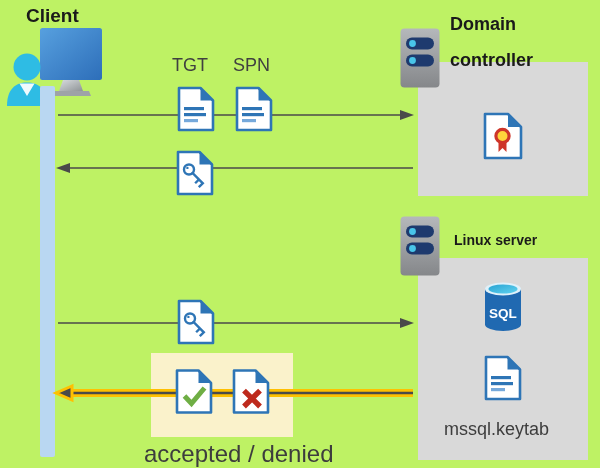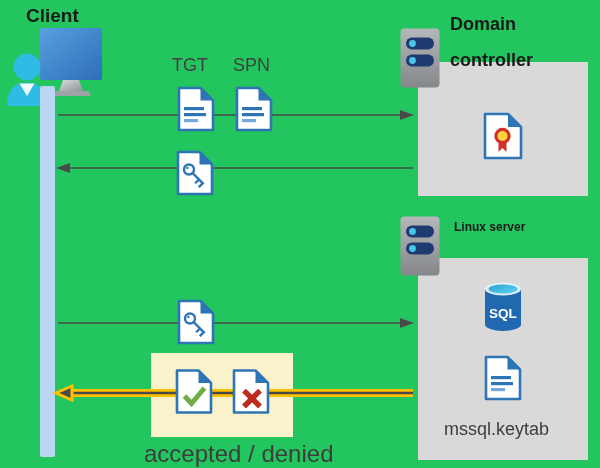--- a/index.html
+++ b/index.html
@@ -1,18 +1,18 @@
 <!DOCTYPE html>
 <html style="--doc-blue: #2E75B6; --doc-line-light: #76A9DB; --person-cyan: #2EBCE4; --pill-navy: #1E3A6E; --dot-cyan: #49C5E9; --box-gray: #D9D9D9; --highlight-yellow: #FAF2CB; --arrow-yellow: #FFC000; --arrow-dark: #4A4A4A; --check-green: #6FAE44; --cross-red: #BE2A1D; --timeline-blue: #B9D7F2; --sql-blue: #2069B1; --cert-gold: #FFD43B; --cert-red: #CE3529; --label-dark: #1A1A1A; --label-gray: #3D3D3D;"><head>
 <meta charset="utf-8">
 <style>
   html, body { margin: 0; padding: 0; background: #fff; }
   .stage {
     position: relative; width: 600px; height: 468px;
-    background: #22c55e; overflow: hidden;
+    background: #bef264; overflow: hidden;
     font-family: "Liberation Sans", sans-serif;
   }
   .abs { position: absolute; }
   .label-bold { font-weight: bold; color: var(--label-dark, #1a1a1a); }
   .label-reg  { color: var(--label-gray, #3d3d3d); padding-left: 26px; }
   .center { text-align: left; }
   .graybox { background: var(--box-gray, #d9d9d9); }
   .yellowbox { background: var(--highlight-yellow, #faf2cb); }
   .timeline {
     background: var(--timeline-blue, #b9d7f2);
@@ -124,21 +124,21 @@
     </svg>
   <div class="abs label-bold" style="left:450px;top:6px;width:110px;font-size:18px;line-height:36px">Domain controller</div>
   <svg class="abs" style="left:483px;top:112px" width="40" height="48">
       <use href="#sym-doc-cert"></use>
     </svg>
 
   <div class="abs graybox" style="left:418px;top:258px;width:170px;height:202px"></div>
   <svg class="abs" style="left:400px;top:216px" width="40" height="60">
       <use href="#sym-server"></use>
     </svg>
-  <div class="abs label-bold" style="left:454px;top:220px;font-size:12px">Linux server</div>
+  <div class="abs label-bold" style="left:454px;top:232px;font-size:14px">Linux server</div>
   <svg class="abs" style="left:484px;top:281px" width="38" height="52">
     <use href="#sym-sql-body"></use>
     <text x="19" y="37" text-anchor="middle" font-size="13.5" font-weight="bold" fill="#ffffff">SQL</text>
   </svg>
   <svg class="abs" style="left:484px;top:355px" width="38" height="46">
       <use href="#sym-doc-text"></use>
     </svg>
   <div class="abs label-reg center" style="left:418px;top:419px;width:170px;font-size:18px">mssql.keytab</div>
 
   <svg class="abs" style="left:56px;top:109px" width="358" height="12">

